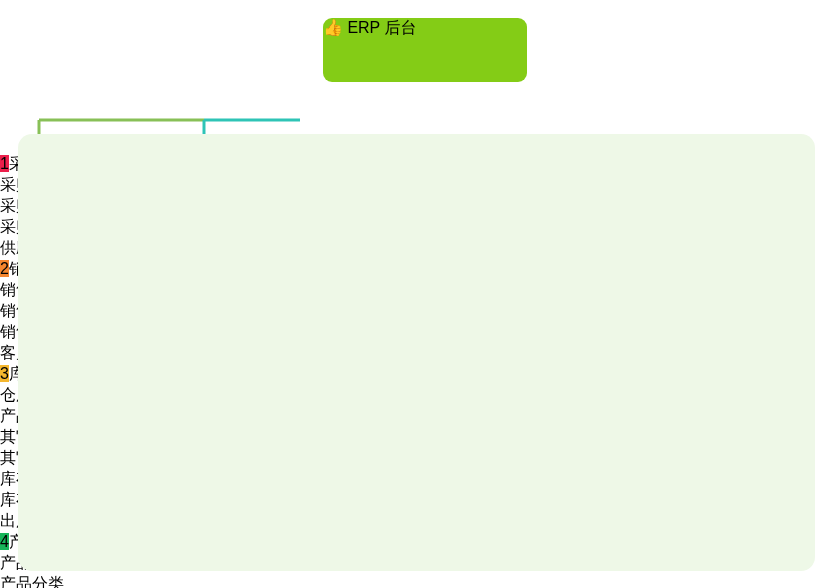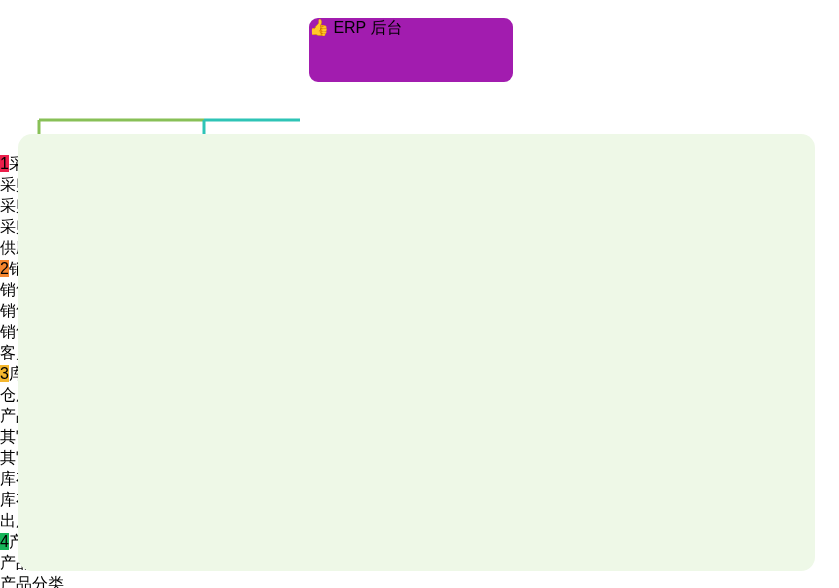--- a/index.html
+++ b/index.html
@@ -12,22 +12,22 @@
   #mindmap{position:relative;width:839px;height:588px;}
 
   
   .panel{
     position:absolute;left:18px;top:134px;width:797px;height:437px;
     background:#eef8e7;border-radius:14px;
   }
 
   
   .root-card{
-    position:absolute;left:309px;top:18px;width:204px;height:64px;
-    background:#a21caf;border-radius:9px;
+    position:absolute;left:323px;top:18px;width:204px;height:64px;
+    background:#84cc16;border-radius:9px;
     box-shadow:0 2px 7px rgba(60,70,90,.16），0 0 0 0 #fff;
     box-shadow:0 2px 8px rgba(70,80,100,.17);
     display:flex;align-items:center;justify-content:center;gap:11px;
   }
   .root-icon{font-size:25px;line-height:1;}
   .root-title{font-size:25px;color:#2f3337;letter-spacing:.5px;white-space:nowrap;}
 
   
   svg.links{position:absolute;left:0;top:0;width:839px;height:588px;pointer-events:none;}
 

